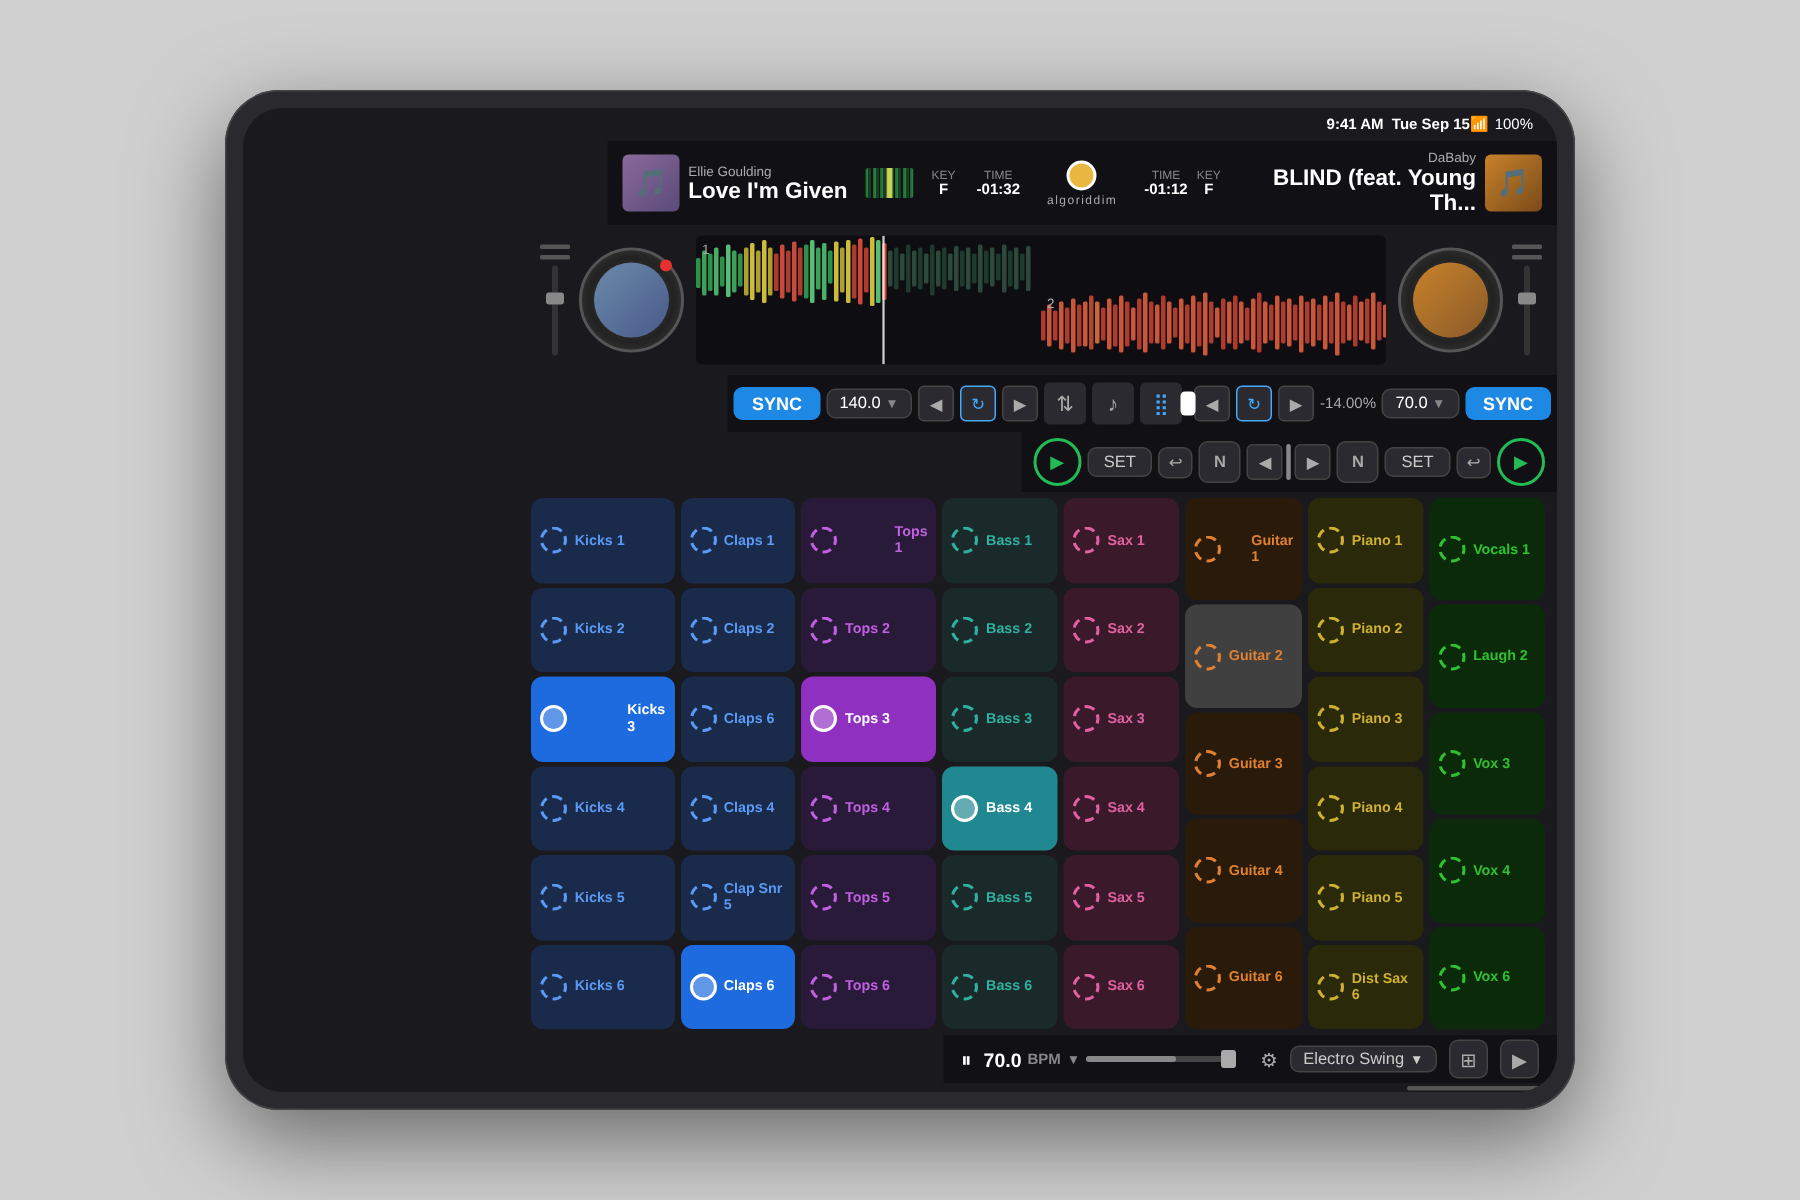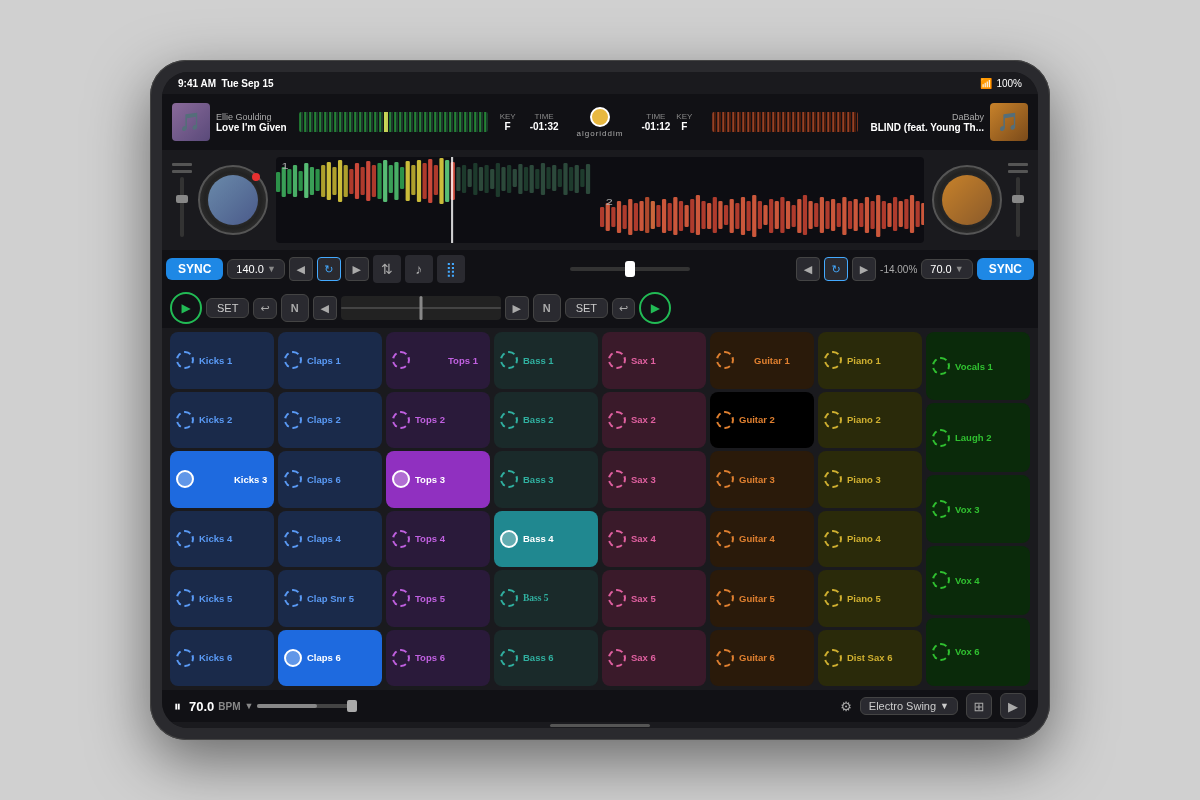--- a/index.html
+++ b/index.html
@@ -22,20 +22,21 @@
       position: relative;
     }
     .ipad-screen {
       width: 100%;
       height: 100%;
       background: #1a1a1e;
       border-radius: 26px;
       overflow: hidden;
       display: flex;
       flex-direction: column;
+      align-items: flex-end;
     }
     
     .status-bar {
       background: #1a1a1e;
       display: flex;
       justify-content: space-between;
       align-items: center;
       padding: 4px 16px;
       font-size: 10px;
       color: #fff;
@@ -68,21 +69,21 @@
       flex-shrink: 0;
       display: flex;
       align-items: center;
       justify-content: center;
       overflow: hidden;
     }
     .album-art-left { background: linear-gradient(135deg, #8a6a9a, #5a4a7a); }
     .album-art-right { background: linear-gradient(135deg, #c8822a, #7a4a1a); }
     .track-details { display: flex; flex-direction: column; }
     .track-artist { font-size: 9px; color: #aaa; }
-    .track-name { font-size: 10px; color: #fff; font-weight: 600; }
+    .track-name { font-size: 15px; color: #fff; font-weight: 600; }
     .key-time {
       display: flex;
       flex-direction: column;
       align-items: center;
       font-size: 9px;
       color: #aaa;
     }
     .key-time .key-val { color: #fff; font-weight: 600; font-size: 10px; }
     .key-time .time-val { color: #fff; font-size: 10px; }
     .center-logo {
@@ -798,21 +799,21 @@
             <span class="pad-label">Bass 2</span>
           </button>
           <button class="pad-btn" style="background: rgb(26, 42, 42); color: rgb(48, 176, 160);">
             <div class="pad-circle" style="border-color: rgb(48, 176, 160); border-style: dashed;"></div>
             <span class="pad-label">Bass 3</span>
           </button>
           <button class="pad-btn" style="background: rgb(32, 136, 144); color: rgb(255, 255, 255);">
             <div class="pad-circle" style="border-color: rgb(255, 255, 255); color: rgb(255, 255, 255); background: rgba(255, 255, 255, 0.3);"></div>
             <span class="pad-label">Bass 4</span>
           </button>
-          <button class="pad-btn" style="background: rgb(26, 42, 42); color: rgb(48, 176, 160); font-family: Liberation Serif, serif;">
+          <button class="pad-btn" style="background: rgb(26, 42, 42); color: rgb(48, 176, 160);">
             <div class="pad-circle" style="border-color: rgb(48, 176, 160); border-style: dashed;"></div>
             <span class="pad-label">Bass 5</span>
           </button>
           <button class="pad-btn" style="background: rgb(26, 42, 42); color: rgb(48, 176, 160);">
             <div class="pad-circle" style="border-color: rgb(48, 176, 160); border-style: dashed;"></div>
             <span class="pad-label">Bass 6</span>
           </button>
         </div>
         <div class="pad-column">
           <button class="pad-btn" style="background: rgb(58, 26, 42); color: rgb(224, 96, 160);">
@@ -838,35 +839,31 @@
           <button class="pad-btn" style="background: rgb(58, 26, 42); color: rgb(224, 96, 160);">
             <div class="pad-circle" style="border-color: rgb(224, 96, 160); border-style: dashed;"></div>
             <span class="pad-label">Sax 6</span>
           </button>
         </div>
         <div class="pad-column">
           <button class="pad-btn" style="background: rgb(42, 26, 10); color: rgb(224, 128, 48); gap: 20px;">
             <div class="pad-circle" style="border-color: rgb(224, 128, 48); border-style: dashed;"></div>
             <span class="pad-label">Guitar 1</span>
           </button>
-          <button class="pad-btn" style="background: #000000; color: rgb(224, 128, 48);">
+          <button class="pad-btn" style="background: #404040; color: rgb(224, 128, 48);">
             <div class="pad-circle" style="border-color: rgb(224, 128, 48); border-style: dashed;"></div>
             <span class="pad-label">Guitar 2</span>
           </button>
           <button class="pad-btn" style="background: rgb(42, 26, 10); color: rgb(224, 128, 48);">
             <div class="pad-circle" style="border-color: rgb(224, 128, 48); border-style: dashed;"></div>
             <span class="pad-label">Guitar 3</span>
           </button>
           <button class="pad-btn" style="background: rgb(42, 26, 10); color: rgb(224, 128, 48);">
             <div class="pad-circle" style="border-color: rgb(224, 128, 48); border-style: dashed;"></div>
             <span class="pad-label">Guitar 4</span>
-          </button>
-          <button class="pad-btn" style="background: rgb(42, 26, 10); color: rgb(224, 128, 48);">
-            <div class="pad-circle" style="border-color: rgb(224, 128, 48); border-style: dashed;"></div>
-            <span class="pad-label">Guitar 5</span>
           </button>
           <button class="pad-btn" style="background: rgb(42, 26, 10); color: rgb(224, 128, 48);">
             <div class="pad-circle" style="border-color: rgb(224, 128, 48); border-style: dashed;"></div>
             <span class="pad-label">Guitar 6</span>
           </button>
         </div>
         <div class="pad-column">
           <button class="pad-btn" style="background: rgb(42, 42, 10); color: rgb(208, 176, 48);">
             <div class="pad-circle" style="border-color: rgb(208, 176, 48); border-style: dashed;"></div>
             <span class="pad-label">Piano 1</span>

